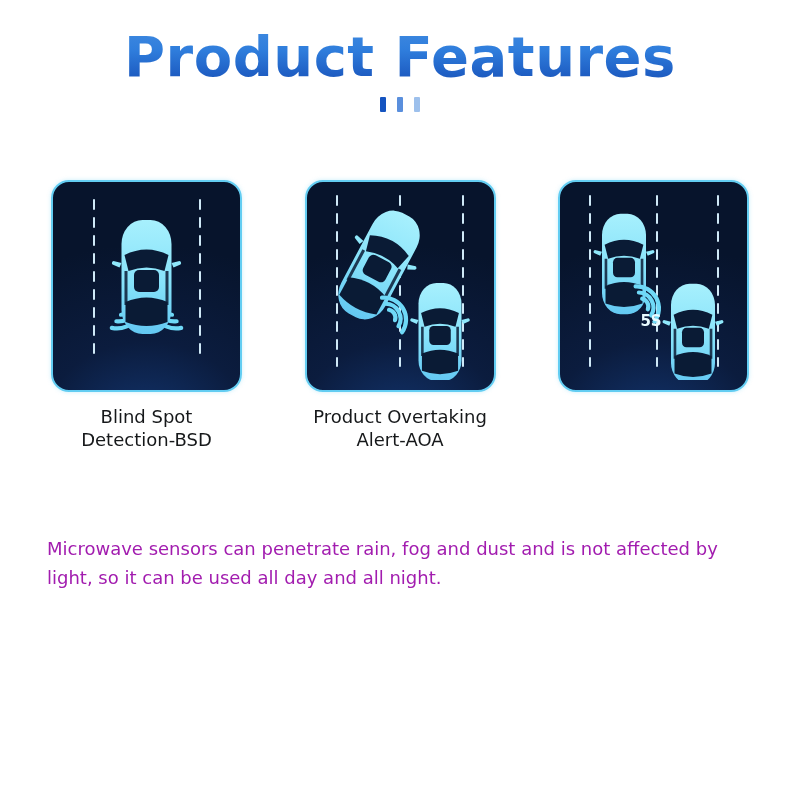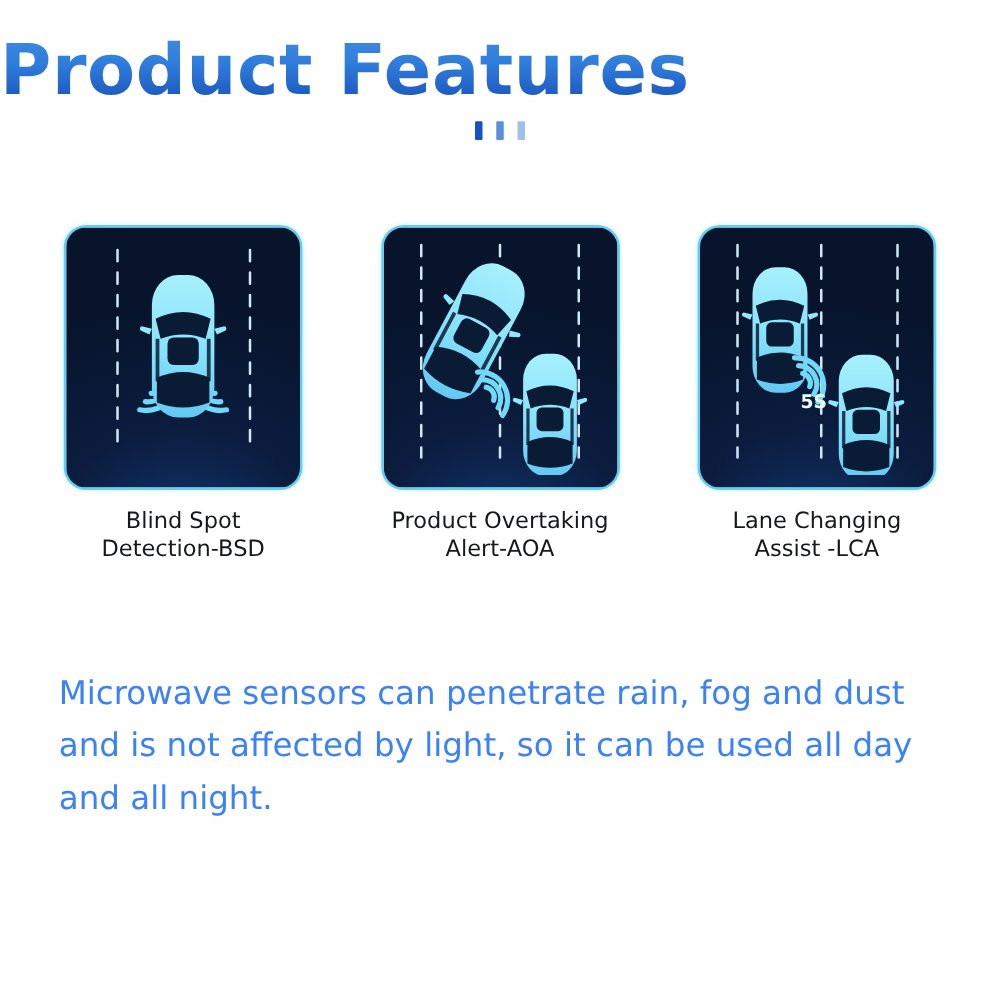--- a/index.html
+++ b/index.html
@@ -11,20 +11,21 @@
     height: 800px;
     background: #ffffff;
     font-family: "DejaVu Sans", "Liberation Sans", sans-serif;
     overflow: hidden;
     position: relative;
   }
 
   
   .title-wrap {
     width: 100%;
+    text-align: center;
     padding-top: 28px;
   }
   .page-title {
     display: inline-block;
     font-size: 56px;
     font-weight: bold;
     letter-spacing: 0.5px;
     line-height: 1.05;
     background: linear-gradient(180deg, #3f8ae0 0%, #2f7ddc 38%, #1f5fc4 78%, #1b51b4 100%);
     -webkit-background-clip: text;
@@ -94,22 +95,22 @@
     white-space: pre-line;
   }
   .caption.wide { width: 250px; }
 
   
   .note {
     position: absolute;
     top: 534px;
     left: 47px;
     width: 722px;
-    color: #3b82f6;
-    font-size: 26px;
+    color: #a21caf;
+    font-size: 18px;
     line-height: 1.62;
     font-family: "DejaVu Sans", "Liberation Sans", sans-serif;
   }
 </style>
 </head>
 <body>
 
 <div class="title-wrap">
   <div class="page-title">Product Features</div>
 </div>
@@ -263,19 +264,17 @@
           <path d="M25,-14 l8,-2 a2,2 0 0 1 1,3.4 l-7,3.2 z" fill="#8fe8fb"></path>
           <rect x="-25" y="-57" width="50" height="114" rx="21" ry="24" fill="url(#bodyG3)"></rect>
           <path d="M-22,-22 q22,-11 44,0 l-4,16 q-18,-7 -36,0 z" fill="#0a1b35"></path>
           <rect x="-12.5" y="-7" width="25" height="22" rx="5" fill="#0a1b35"></rect>
           <path d="M-21,25 q21,-9 42,0 l0,20 q-21,8 -42,0 z" fill="#0a1b35"></path>
           <path d="M-22,-6 l3,0 0,34 -3,0 z" fill="#0a1b35" opacity="0.85"></path>
           <path d="M22,-6 l-3,0 0,34 3,0 z" fill="#0a1b35" opacity="0.85"></path>
         </g>
       </svg>
     </div>
-    <div class="caption">Lane Changing
-Assist -LCA</div>
   </div>
 
 </div>
 
 <div class="note">Microwave sensors can penetrate rain, fog and dust and is not affected by light, so it can be used all day and all night.</div>
 
 </body></html>

